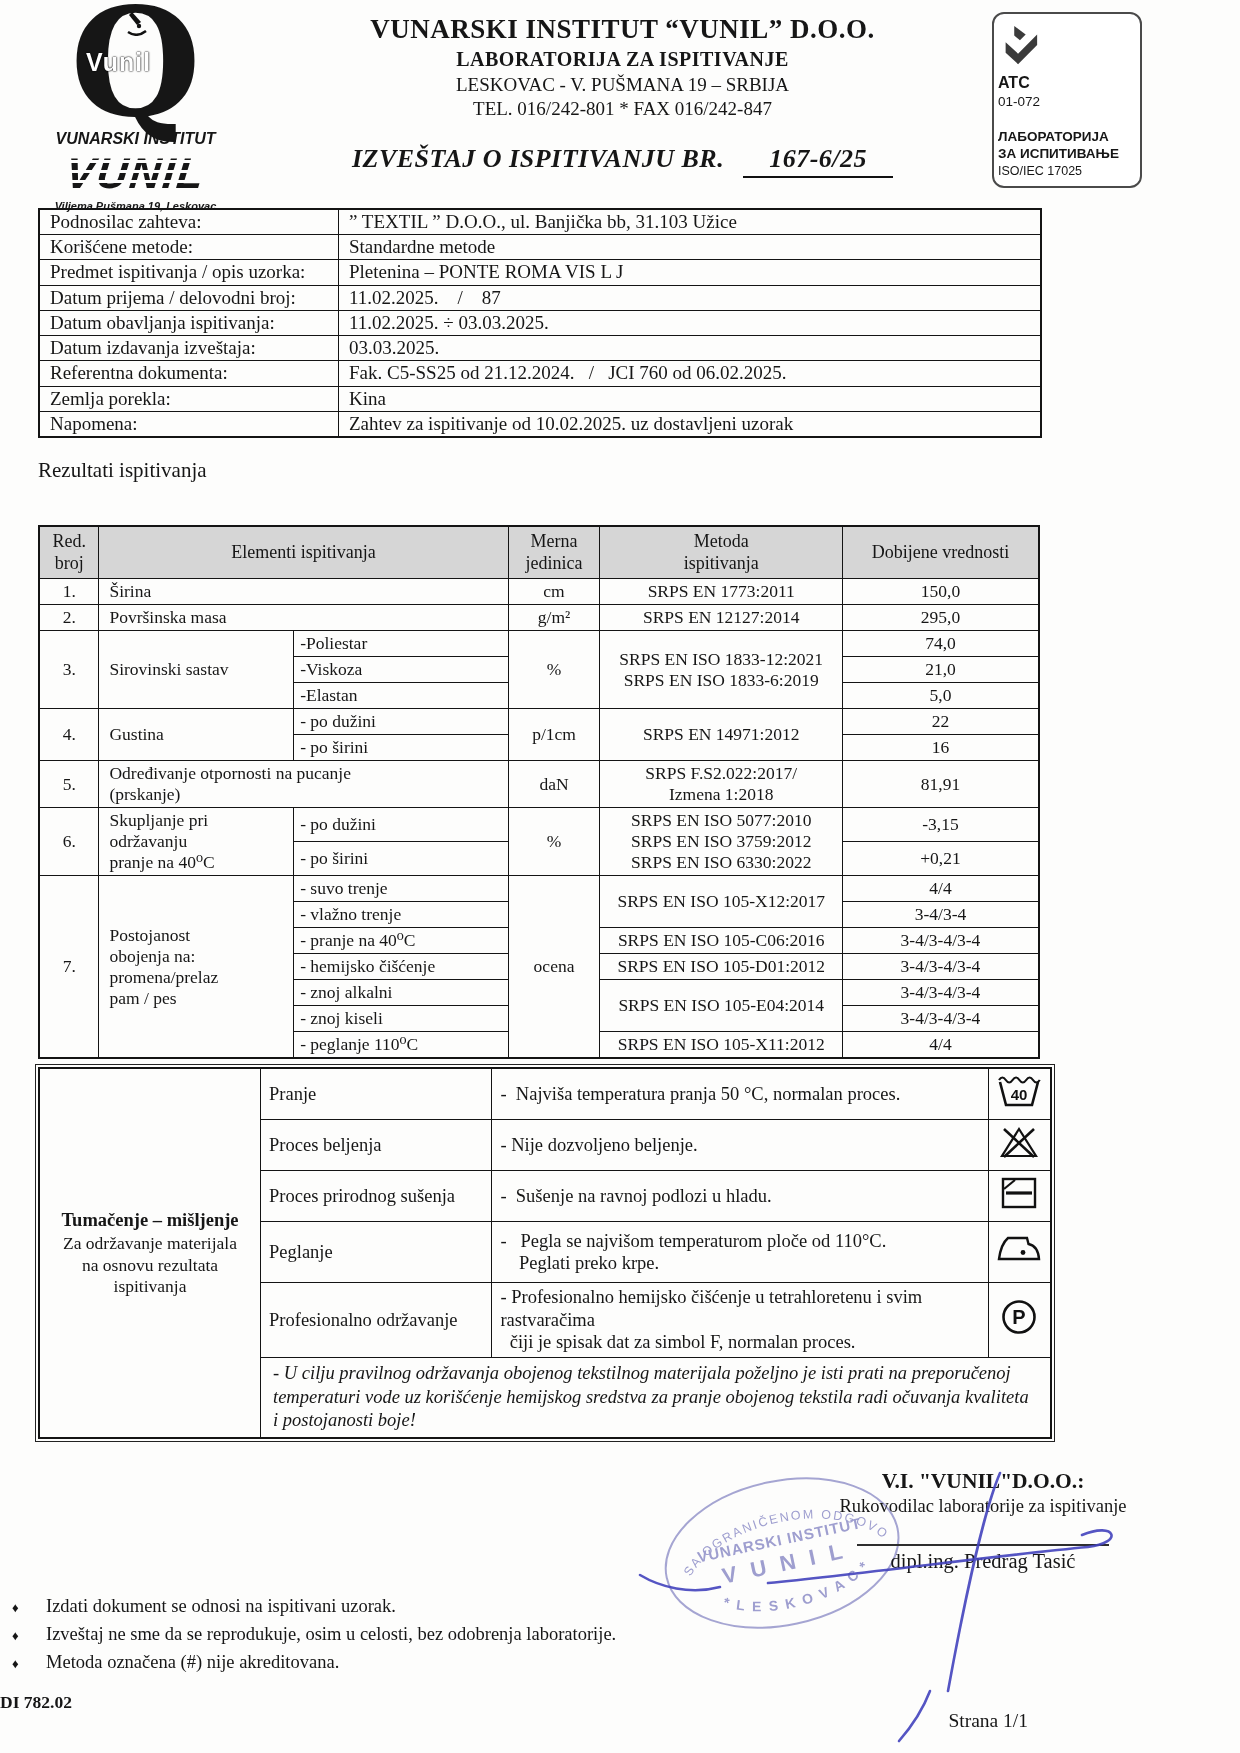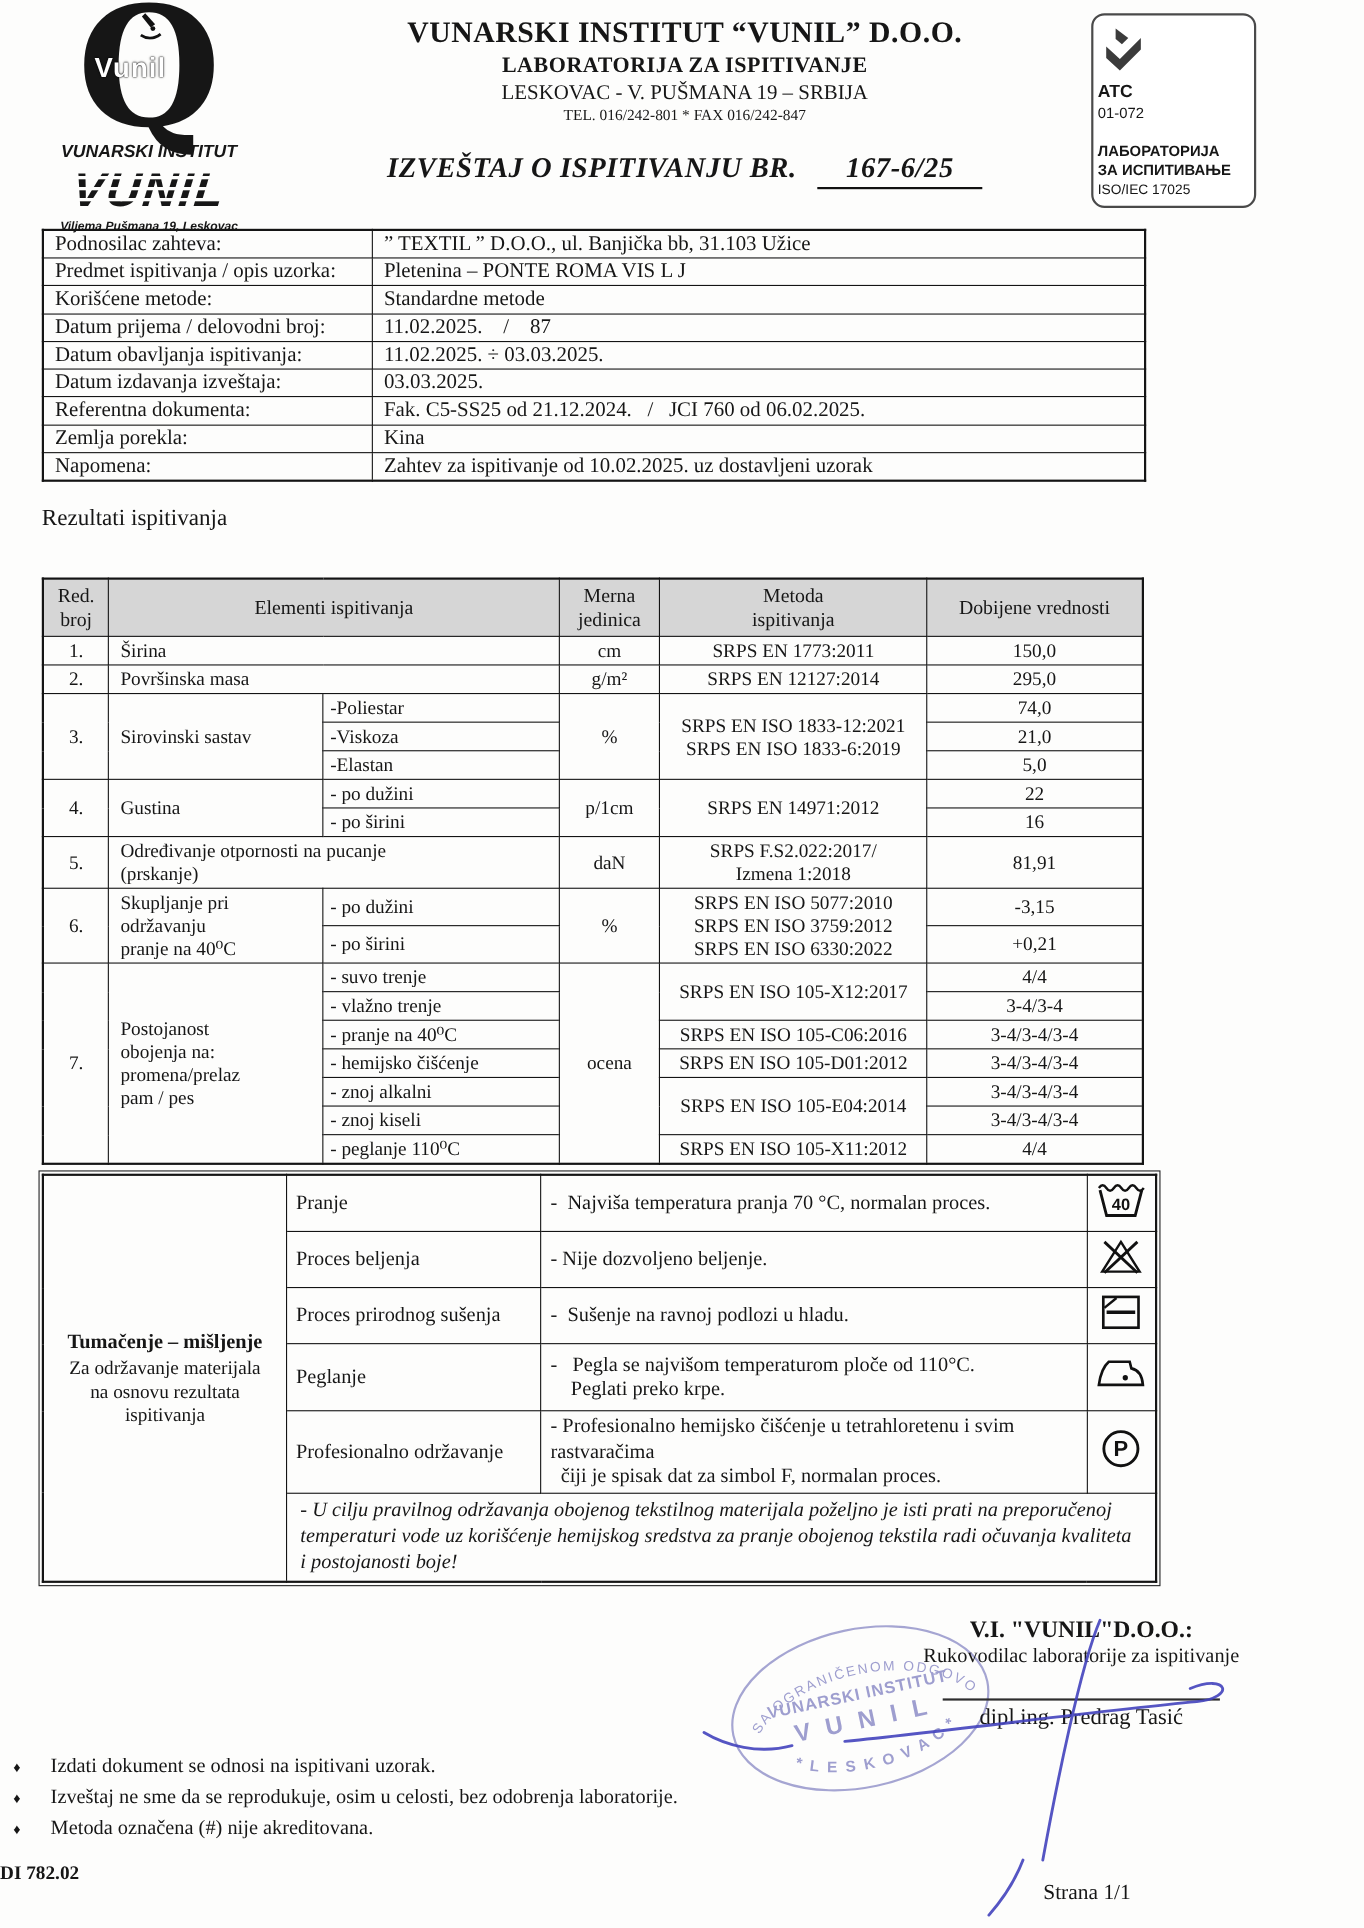--- a/index.html
+++ b/index.html
@@ -22,21 +22,21 @@
   .wm-text{font-family:"Liberation Sans",sans-serif;font-style:italic;font-weight:900;font-size:43px;
            letter-spacing:2px;display:inline-block;transform:skewX(-6deg);}
   .wm i{position:absolute;left:-6px;right:-6px;height:3px;background:#fdfdfc;}
   .wm .s1{top:11px;} .wm .s2{top:21px;} .wm .s3{top:31px;}
   .logo-addr{font-family:"Liberation Sans",sans-serif;font-style:italic;font-weight:bold;font-size:11px;margin-top:2px;}
 
   .hdr-center{margin:0 250px 0 255px;text-align:center;}
   .company{font-size:27px;font-weight:bold;letter-spacing:.5px;padding-top:8px;}
   .lab-line{font-size:20px;font-weight:bold;margin-top:3px;letter-spacing:.5px;}
   .addr-line{font-size:19px;margin-top:3px;}
-  .tel-line{font-size:14px;margin-top:2px;}
+  .tel-line{font-size:19px;margin-top:2px;}
   .report-title{margin-top:24px;font-size:26px;font-weight:bold;font-style:italic;letter-spacing:.5px;}
   .report-num{display:inline-block;border-bottom:2.5px solid #111;padding:0 26px 2px 26px;margin-left:12px;}
 
   .badge{position:absolute;right:98px;top:12px;width:138px;border:2px solid #4a4a4a;border-radius:12px;
          text-align:left;padding:10px 4px 8px 4px;background:#fff;}
   .badge-acr{font-family:"Liberation Sans",sans-serif;font-weight:bold;font-size:16px;margin-top:2px;}
   .badge-code{font-family:"Liberation Sans",sans-serif;font-size:13.5px;margin-top:2px;}
   .badge-lab{font-family:"Liberation Sans",sans-serif;font-weight:bold;font-size:13.5px;line-height:1.25;margin-top:20px;}
   .badge-iso{font-family:Liberation Sans, sans-serif;font-size:12.5px;margin-top:1px;}
 
@@ -134,26 +134,26 @@
     </div>
   </div>
 
   <table class="info">
     <tbody>
       <tr>
           <td class="lbl">Podnosilac zahteva:</td>
           <td class="val">” TEXTIL ” D.O.O., ul. Banjička bb, 31.103 Užice</td>
         </tr>
       <tr>
+          <td class="lbl">Korišćene metode:</td>
+          <td class="val">Standardne metode</td>
+        </tr>
+      <tr>
           <td class="lbl">Predmet ispitivanja / opis uzorka:</td>
           <td class="val">Pletenina – PONTE ROMA VIS L J</td>
-        </tr>
-      <tr>
-          <td class="lbl">Korišćene metode:</td>
-          <td class="val">Standardne metode</td>
         </tr>
       <tr>
           <td class="lbl">Datum prijema / delovodni broj:</td>
           <td class="val">11.02.2025.    /    87</td>
         </tr>
       <tr>
           <td class="lbl">Datum obavljanja ispitivanja:</td>
           <td class="val">11.02.2025. ÷ 03.03.2025.</td>
         </tr>
       <tr>
@@ -311,21 +311,21 @@
   <table class="care">
     <tbody>
       <tr>
         <td class="left-head" rowspan="6">
           <div class="left-title">Tumačenje – mišljenje</div>
           <div class="left-sub pl">Za održavanje materijala
 na osnovu rezultata
 ispitivanja</div>
         </td>
         <td class="proc">Pranje</td>
-        <td class="desc">-  Najviša temperatura pranja 70 °C, normalan proces.</td>
+        <td class="desc">-  Najviša temperatura pranja 50 °C, normalan proces.</td>
         <td class="ico">
           <svg width="44" height="36" viewBox="0 0 44 36">
             <path d="M3 9 L9 32 L35 32 L41 9" stroke="#111" stroke-width="2.6" fill="none"></path>
             <path d="M2 7 q3.4 -5 6.8 0 q3.4 5 6.8 0 q3.4 -5 6.8 0 q3.4 5 6.8 0 q3.4 -5 6.8 0 q3.4 5 6.8 0" stroke="#111" stroke-width="2.2" fill="none"></path>
             <text x="22" y="27" text-anchor="middle" font-family="Liberation Sans, sans-serif" font-size="15" font-weight="bold" fill="#111">40</text>
           </svg>
         </td>
       </tr>
       <tr>
         <td class="proc">Proces beljenja</td>

